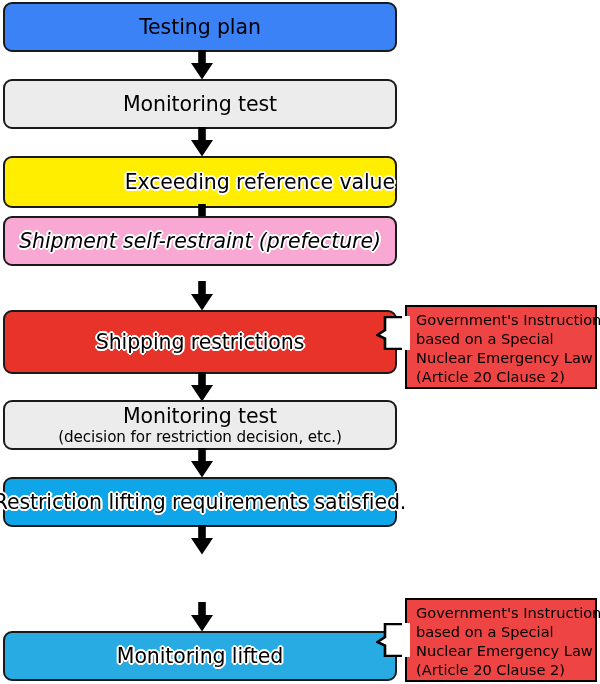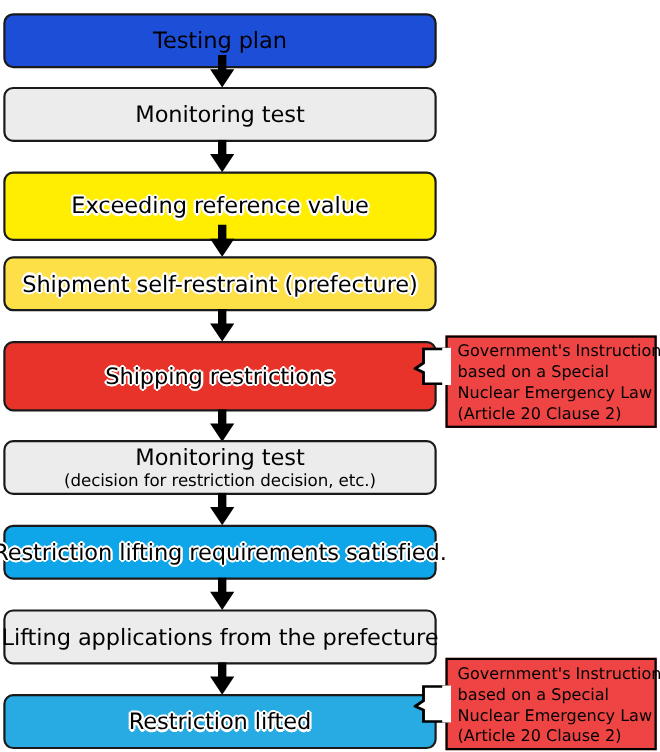--- a/index.html
+++ b/index.html
@@ -97,51 +97,51 @@
     position: absolute;
     z-index: 6;
   }
   .callout-tail svg { display: block; }
 </style>
 </head>
 <body>
 
 <div id="flow-root">
 
-  <div class="node plain" style="top:12px;height:50px;background:#1d4ed8;">
+  <div class="node plain" style="top:2px;height:50px;background:#3b82f6;">
     <span class="t1">Testing plan</span>
   </div>
 
   <div class="arrow" style="top:50px;height:30px;">
     <svg width="24" height="30" viewBox="0 0 24 30">
       <path d="M8.2 0 L15.8 0 L15.8 13 L23 13 L12 29.5 L1 13 L8.2 13 Z" fill="#000000"></path>
     </svg>
   </div>
 
   <div class="node plain" style="top:79px;height:50px;background:#ececec;">
     <span class="t1">Monitoring test</span>
   </div>
 
   <div class="arrow" style="top:127px;height:30px;">
     <svg width="24" height="30" viewBox="0 0 24 30">
       <path d="M8.2 0 L15.8 0 L15.8 13 L23 13 L12 29.5 L1 13 L8.2 13 Z" fill="#000000"></path>
     </svg>
   </div>
 
-  <div class="node halo" style="top:156px;height:63px;background:#ffee00;">
+  <div class="node halo" style="top:156px;height:52px;background:#ffee00;align-items:flex-end;">
     <span class="t1">Exceeding reference value</span>
   </div>
 
   <div class="arrow" style="top:204px;height:30px;">
     <svg width="24" height="30" viewBox="0 0 24 30">
       <path d="M8.2 0 L15.8 0 L15.8 13 L23 13 L12 29.5 L1 13 L8.2 13 Z" fill="#000000"></path>
     </svg>
   </div>
 
-  <div class="node halo" style="top:233px;height:50px;background:#fde047;">
+  <div class="node halo" style="top:216px;height:50px;background:#f9a8d4;font-style:italic;">
     <span class="t1">Shipment self-restraint (prefecture)</span>
   </div>
 
   <div class="arrow" style="top:281px;height:30px;">
     <svg width="24" height="30" viewBox="0 0 24 30">
       <path d="M8.2 0 L15.8 0 L15.8 13 L23 13 L12 29.5 L1 13 L8.2 13 Z" fill="#000000"></path>
     </svg>
   </div>
 
   <div class="node halo" style="top:310px;height:64px;background:#e8332a;align-items:center;">
@@ -182,32 +182,29 @@
   <div class="node halo" style="top:477px;height:50px;background:#0ea5e9;">
     <span class="t1">Restriction lifting requirements satisfied.</span>
   </div>
 
   <div class="arrow" style="top:525px;height:30px;">
     <svg width="24" height="30" viewBox="0 0 24 30">
       <path d="M8.2 0 L15.8 0 L15.8 13 L23 13 L12 29.5 L1 13 L8.2 13 Z" fill="#000000"></path>
     </svg>
   </div>
 
-  <div class="node plain" style="top:554px;height:50px;background:#ececec;">
-    <span class="t1">Lifting applications from the prefecture</span>
-  </div>
 
   <div class="arrow" style="top:602px;height:30px;">
     <svg width="24" height="30" viewBox="0 0 24 30">
       <path d="M8.2 0 L15.8 0 L15.8 13 L23 13 L12 29.5 L1 13 L8.2 13 Z" fill="#000000"></path>
     </svg>
   </div>
 
   <div class="node halo" style="top:631px;height:50px;background:#27abe2;">
-    <span class="t1">Restriction lifted</span>
+    <span class="t1">Monitoring lifted</span>
   </div>
 
   <div class="callout-tail" style="left:376px;top:623px;">
     <svg width="34" height="34" viewBox="0 0 34 34">
       <path d="M33 1 L9 1 L9 14 L1.5 19 L9 22.5 L9 33 L33 33" fill="#ffffff" stroke="#000000" stroke-width="2.6" stroke-linejoin="miter" stroke-linecap="butt"></path>
       <rect x="26" y="0" width="8" height="34" fill="#ffffff"></rect>
     </svg>
   </div>
 
   <div class="callout" style="left:405px;top:598px;width:192px;height:84px;">

